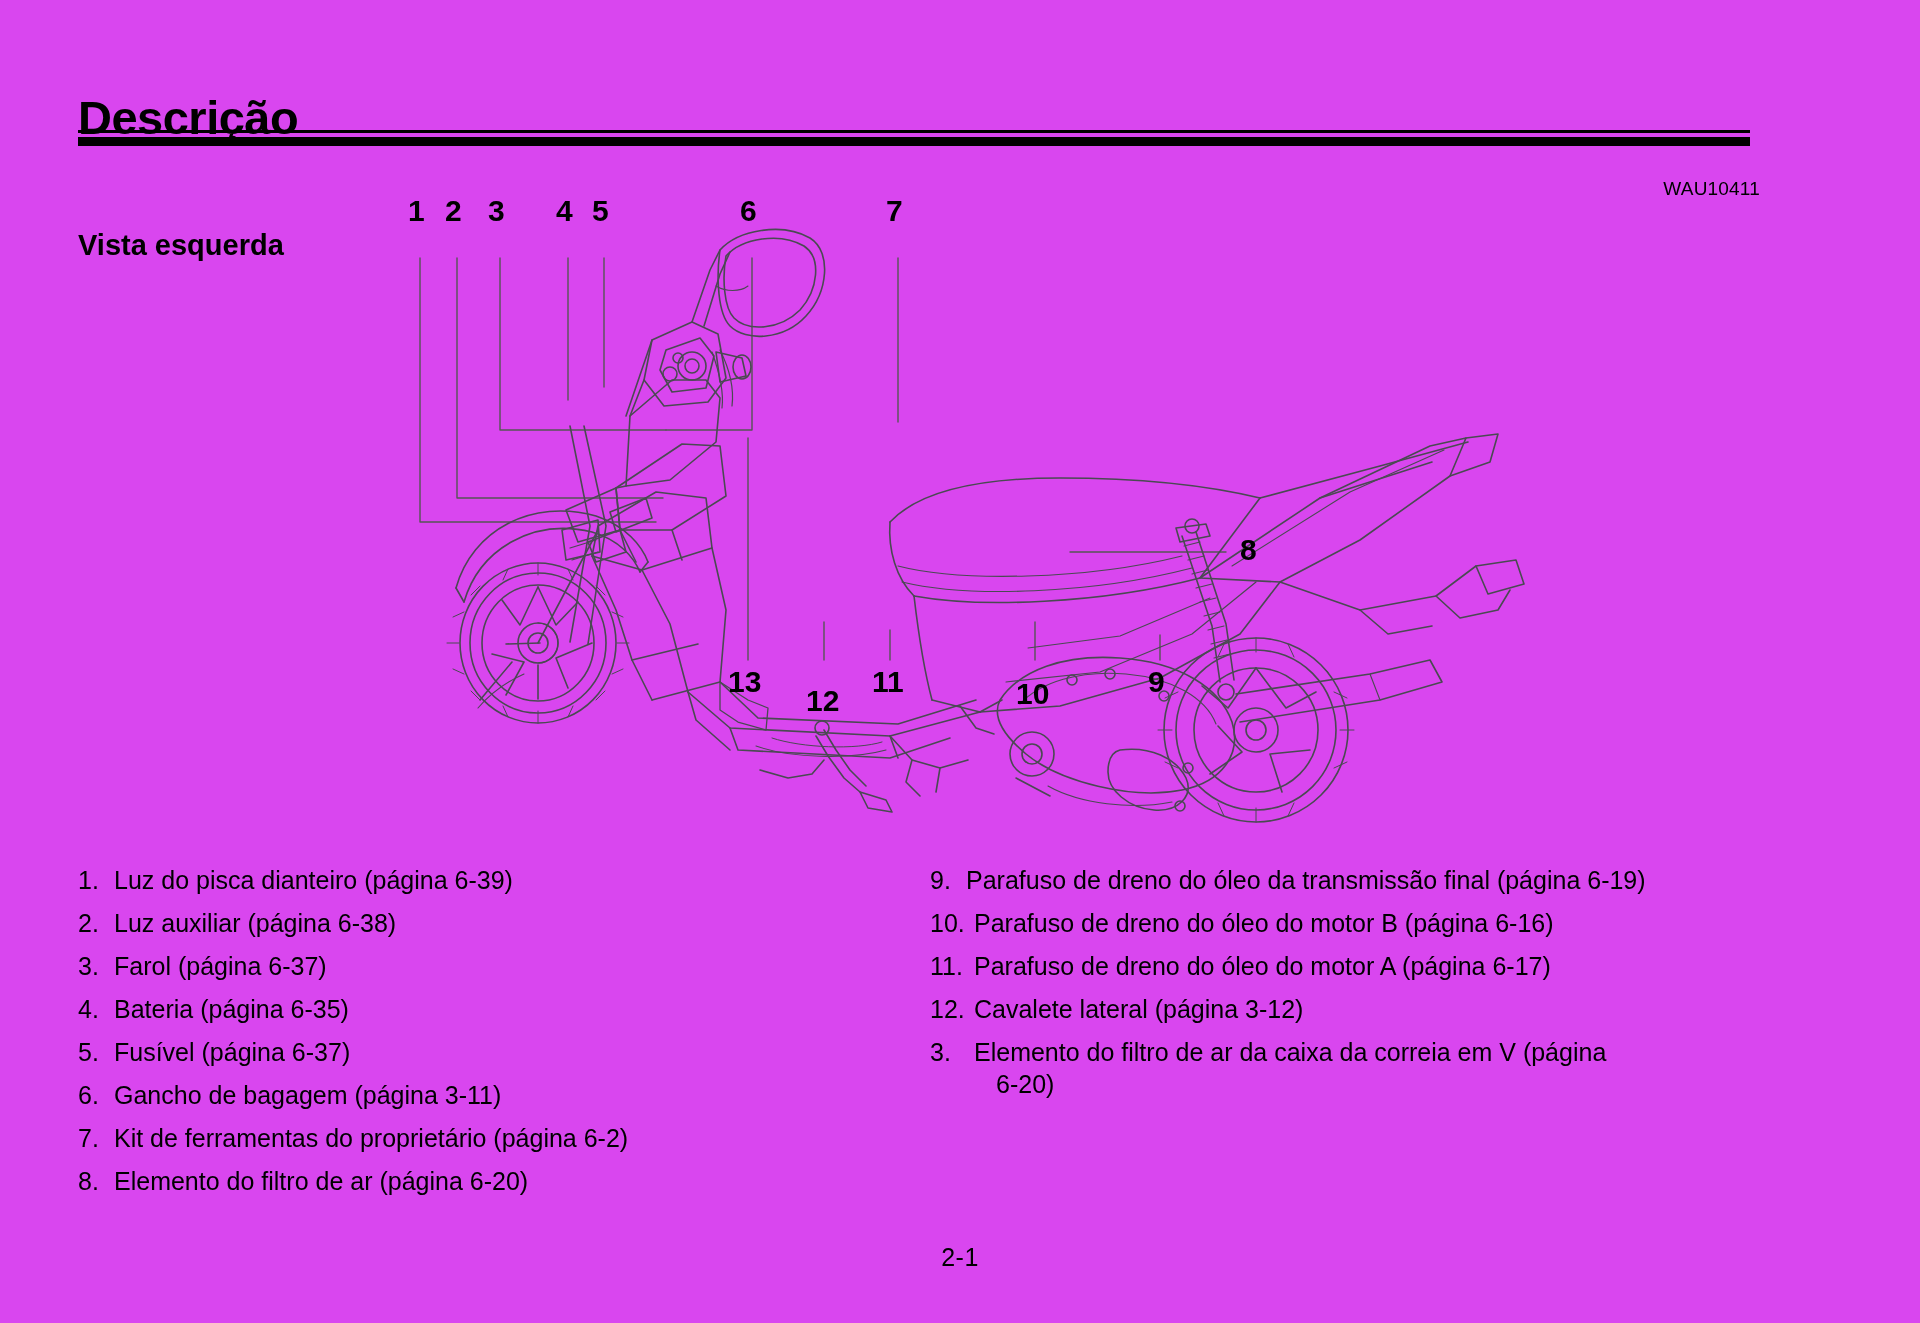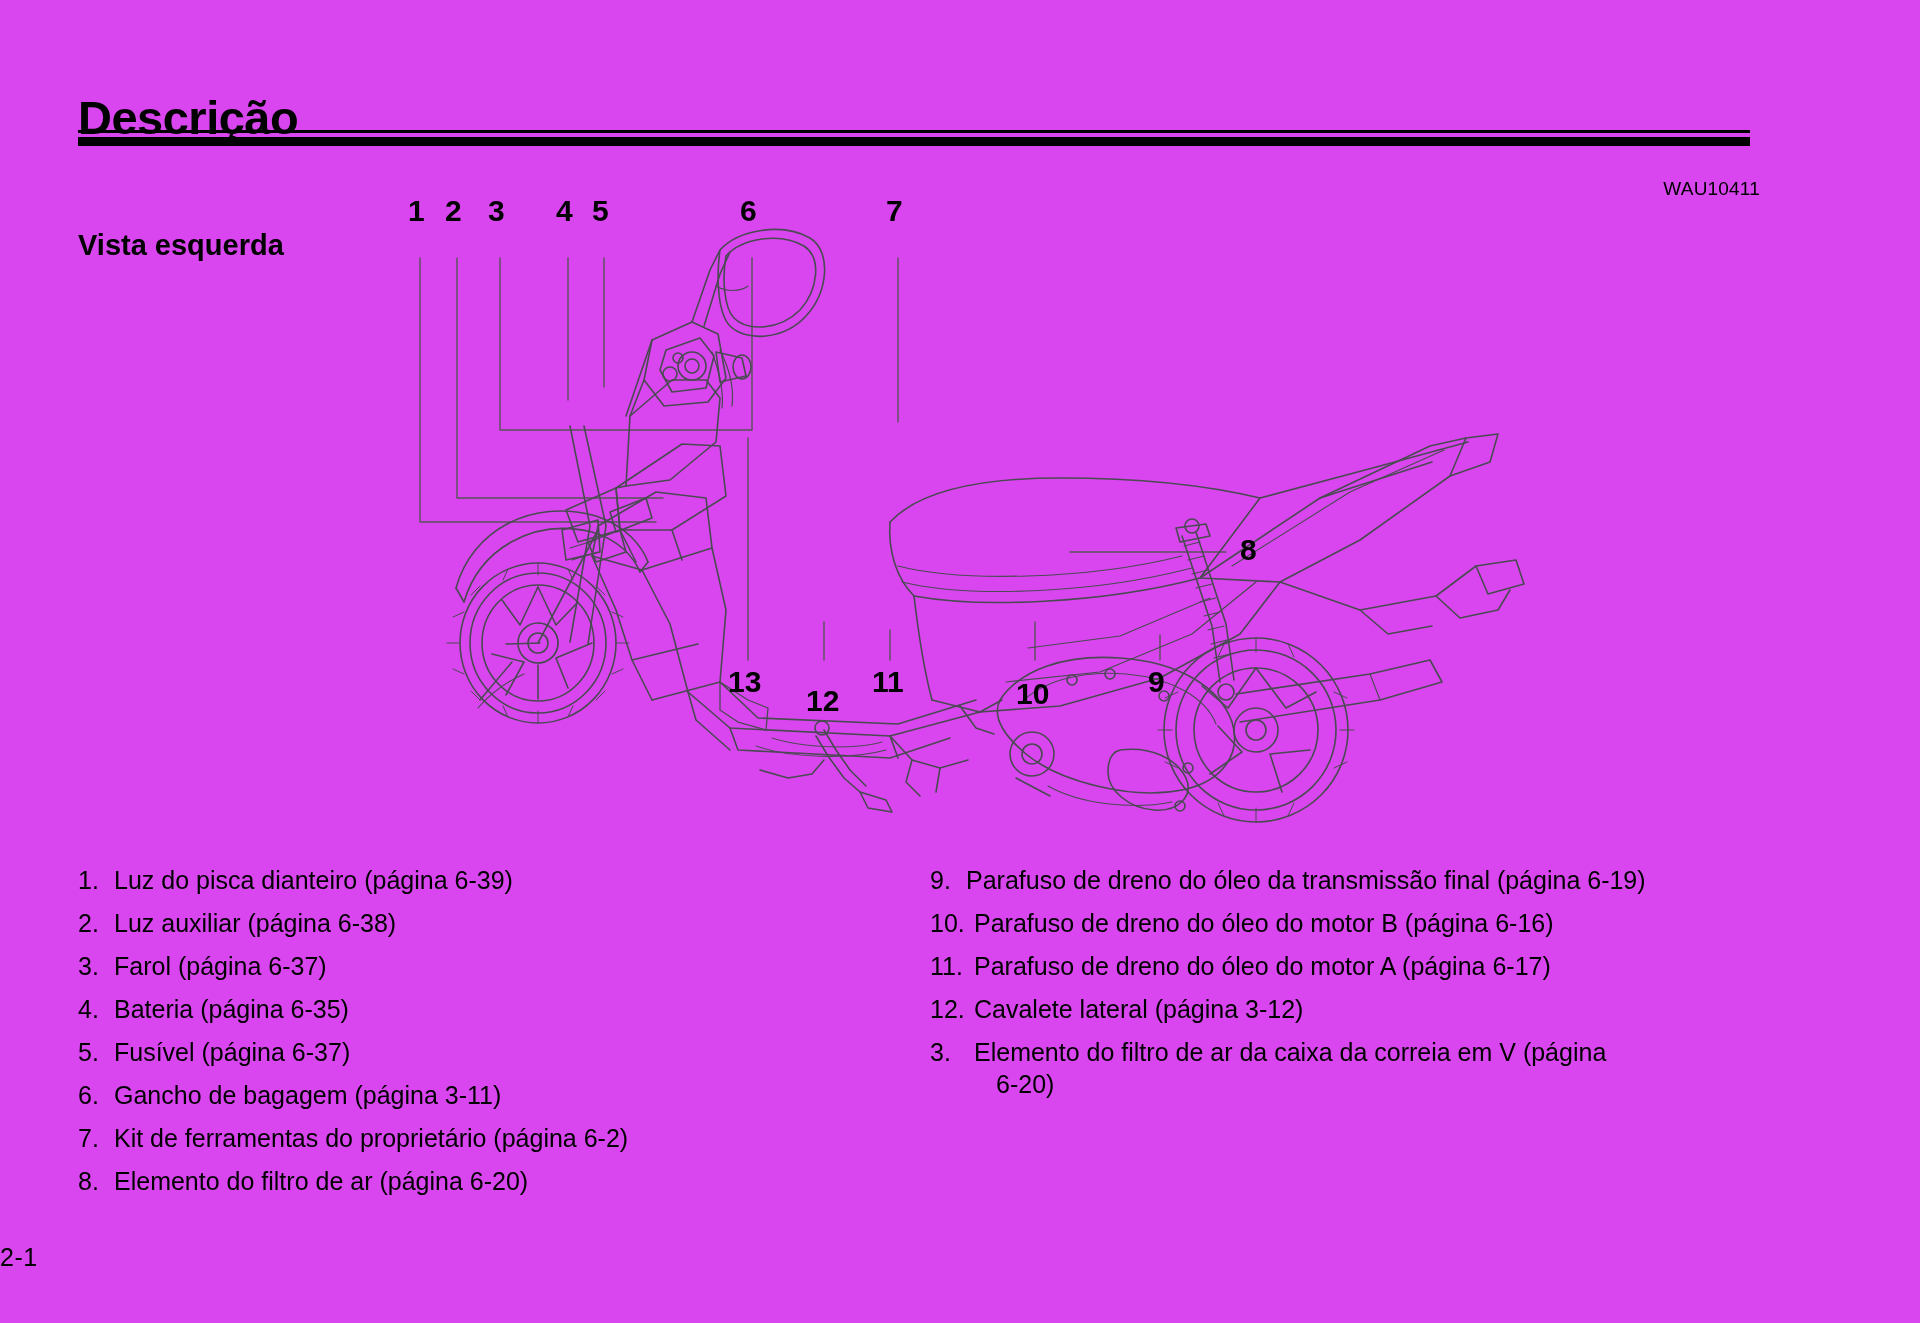--- a/index.html
+++ b/index.html
@@ -132,21 +132,21 @@
     display: block;
     padding-left: 22px;
     margin-top: 7px;
   }
 
   .page-number {
     position: absolute;
     left: 0;
     right: 0;
     top: 1243px;
-    text-align: left;
+    text-align: center;
     font-size: 25px;
     letter-spacing: 0.5px;
   }
 </style>
 </head>
 <body>
 
 <div class="page">
 
   <h1 class="page-title">Descrição</h1>

